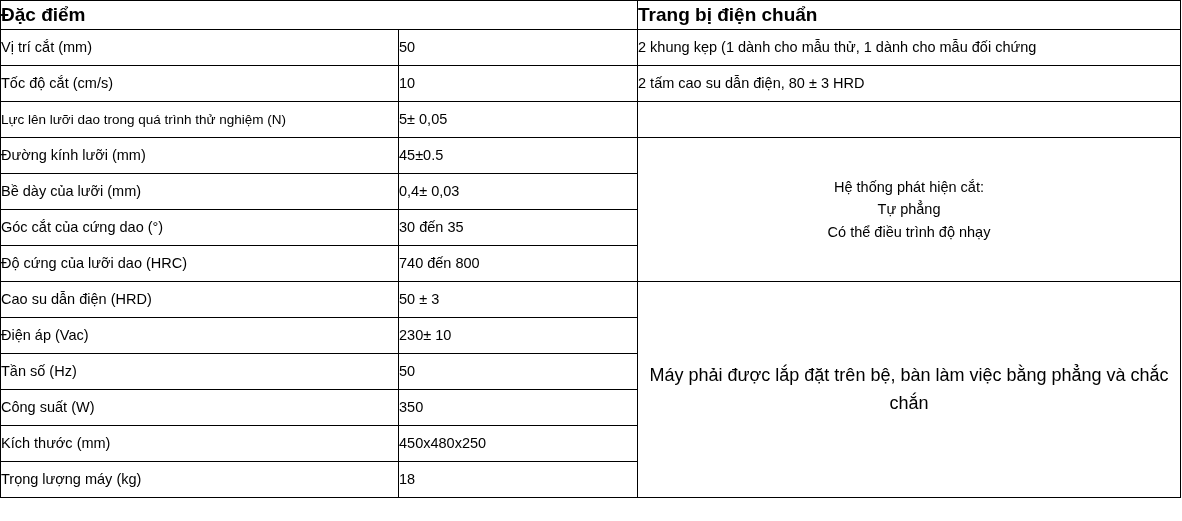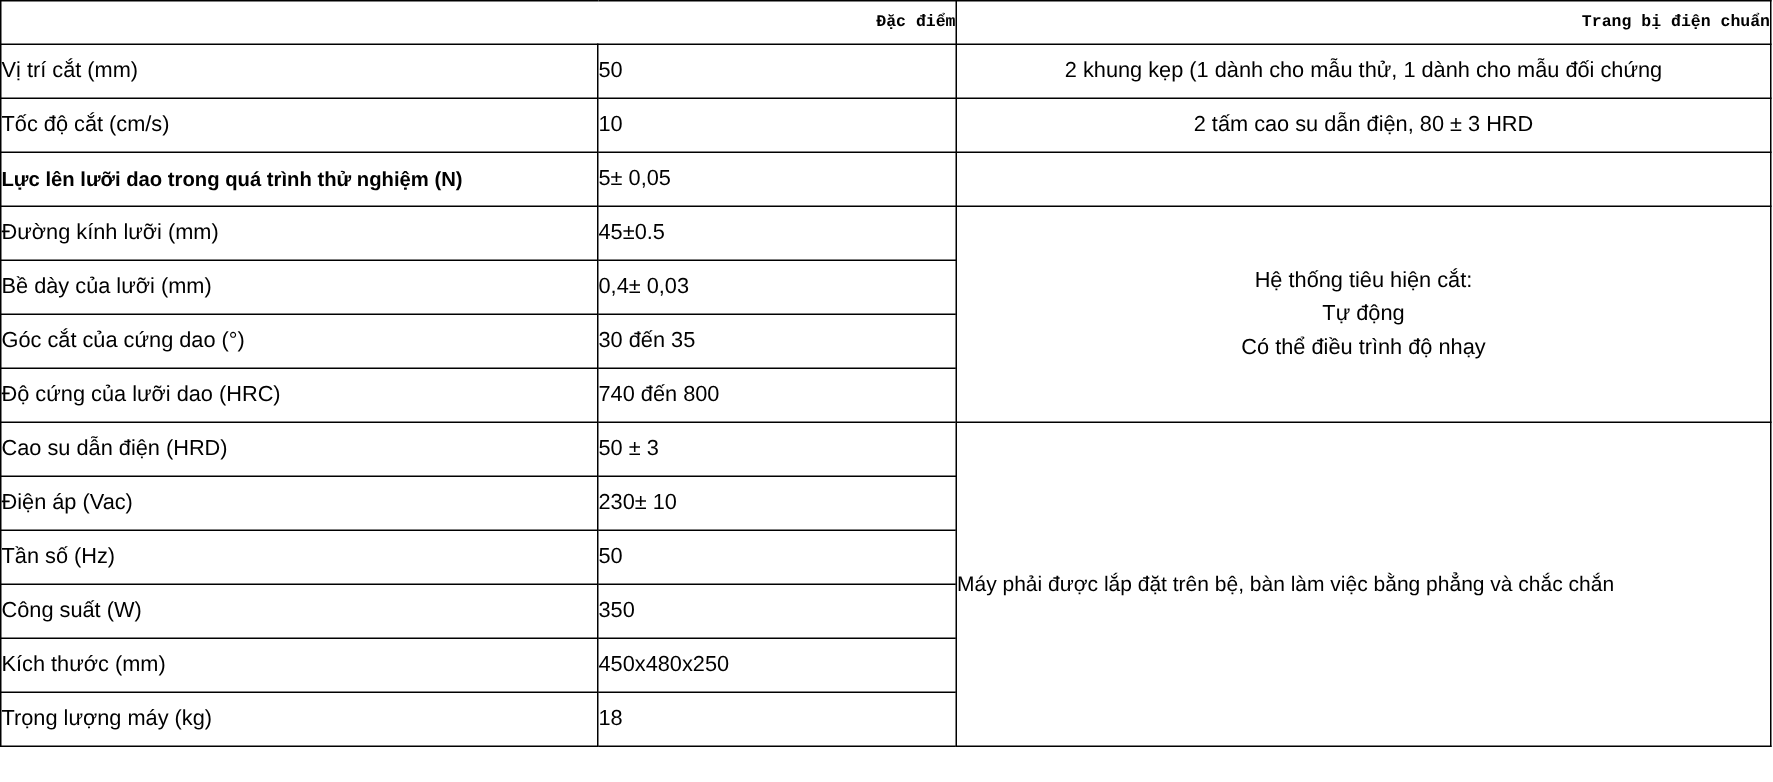--- a/index.html
+++ b/index.html
@@ -21,52 +21,51 @@
   table.spec-table td, table.spec-table th {
     border: 1px solid #000000;
     padding: 0;
     vertical-align: middle;
   }
   .col-feature { width: 398px; }
   .col-value   { width: 239px; }
   .col-std     { width: 543px; }
 
   .hdr {
-    text-align: right;
+    text-align: left;
     font-weight: bold;
-    font-size: 11px;
+    font-size: 19px;
     height: 28px;
     line-height: 28px;
-    font-family: Liberation Mono, monospace;
   }
   .cell {
     text-align: left;
     font-size: 14.5px;
     height: 35px;
     line-height: 35px;
     white-space: nowrap;
   }
   .cell.small {
     font-size: 13.5px;
-    font-weight: bold;
   }
   .std-cell {
     font-size: 14.5px;
     padding-left: 6px;
-    text-align: center;
+    text-align: left;
     height: 35px;
     line-height: 35px;
   }
   .std-block {
     font-size: 14.5px;
     text-align: center;
     line-height: 1.55;
   }
   .std-block-left {
-    font-size: 14px;
+    font-size: 18px;
+    text-align: center;
     line-height: 1.55;
   }
   .empty-cell { height: 35px; }
 </style>
 </head>
 <body>
 
 <table class="spec-table">
   <colgroup>
     <col class="col-feature">
@@ -94,22 +93,22 @@
     <tr>
       <td class="cell small">Lực lên lưỡi dao trong quá trình thử nghiệm (N)</td>
       <td class="cell">5± 0,05</td>
       <td class="std-cell empty-cell"></td>
     </tr>
 
     <tr>
       <td class="cell">Đường kính lưỡi (mm)</td>
       <td class="cell">45±0.5</td>
       <td class="std-block" rowspan="4">
-        <div>Hệ thống tiêu hiện cắt:</div>
-        <div>Tự động</div>
+        <div>Hệ thống phát hiện cắt:</div>
+        <div>Tự phẳng</div>
         <div>Có thể điều trình độ nhạy</div>
       </td>
     </tr>
 
     <tr>
       <td class="cell">Bề dày của lưỡi (mm)</td>
       <td class="cell">0,4± 0,03</td>
     </tr>
 
     <tr>

